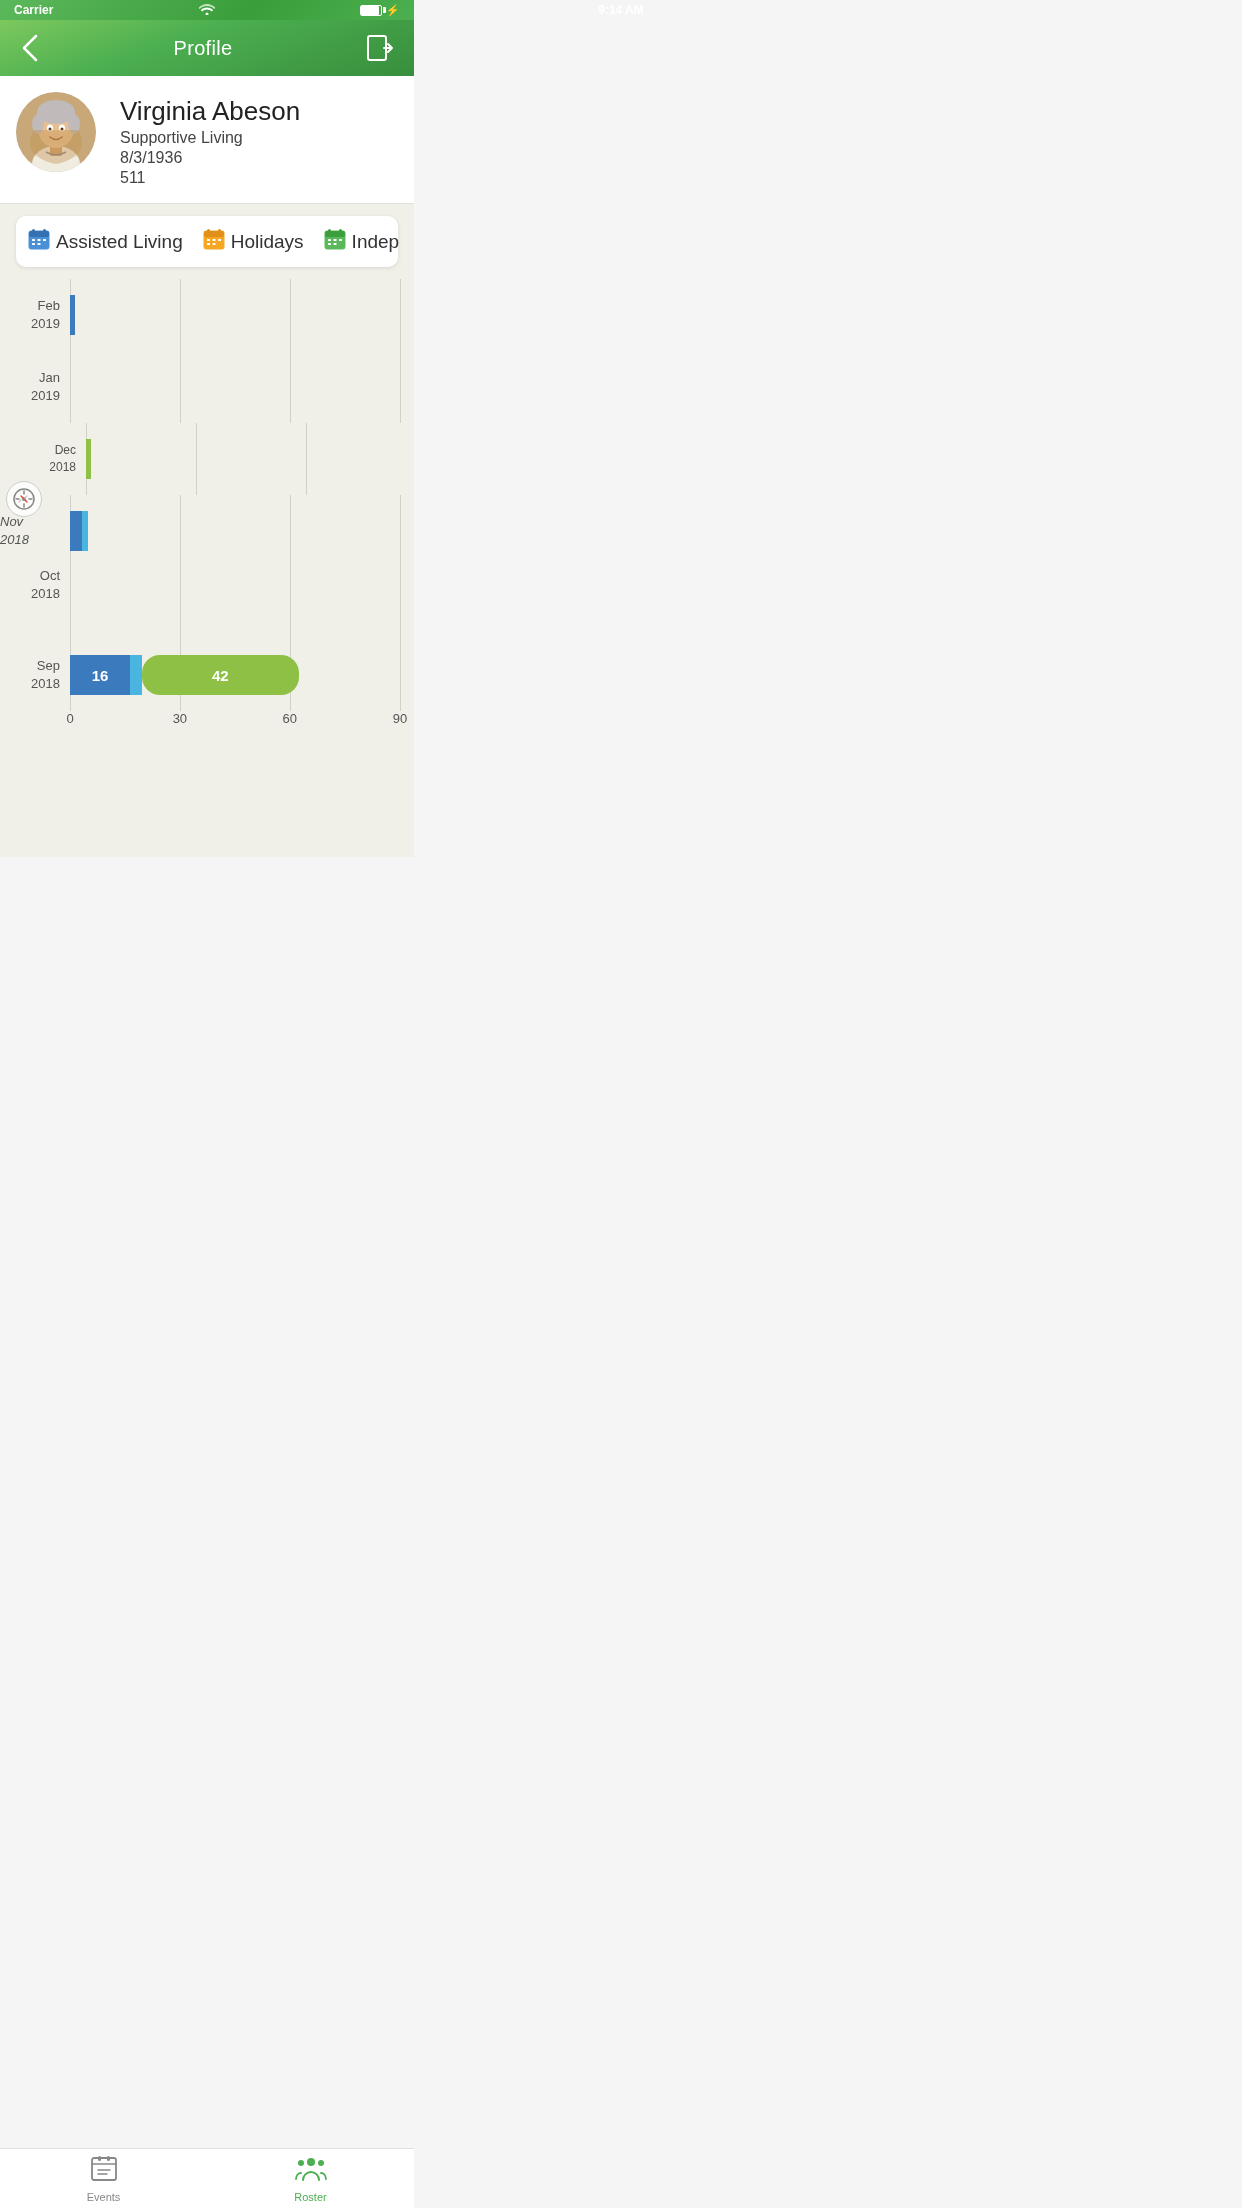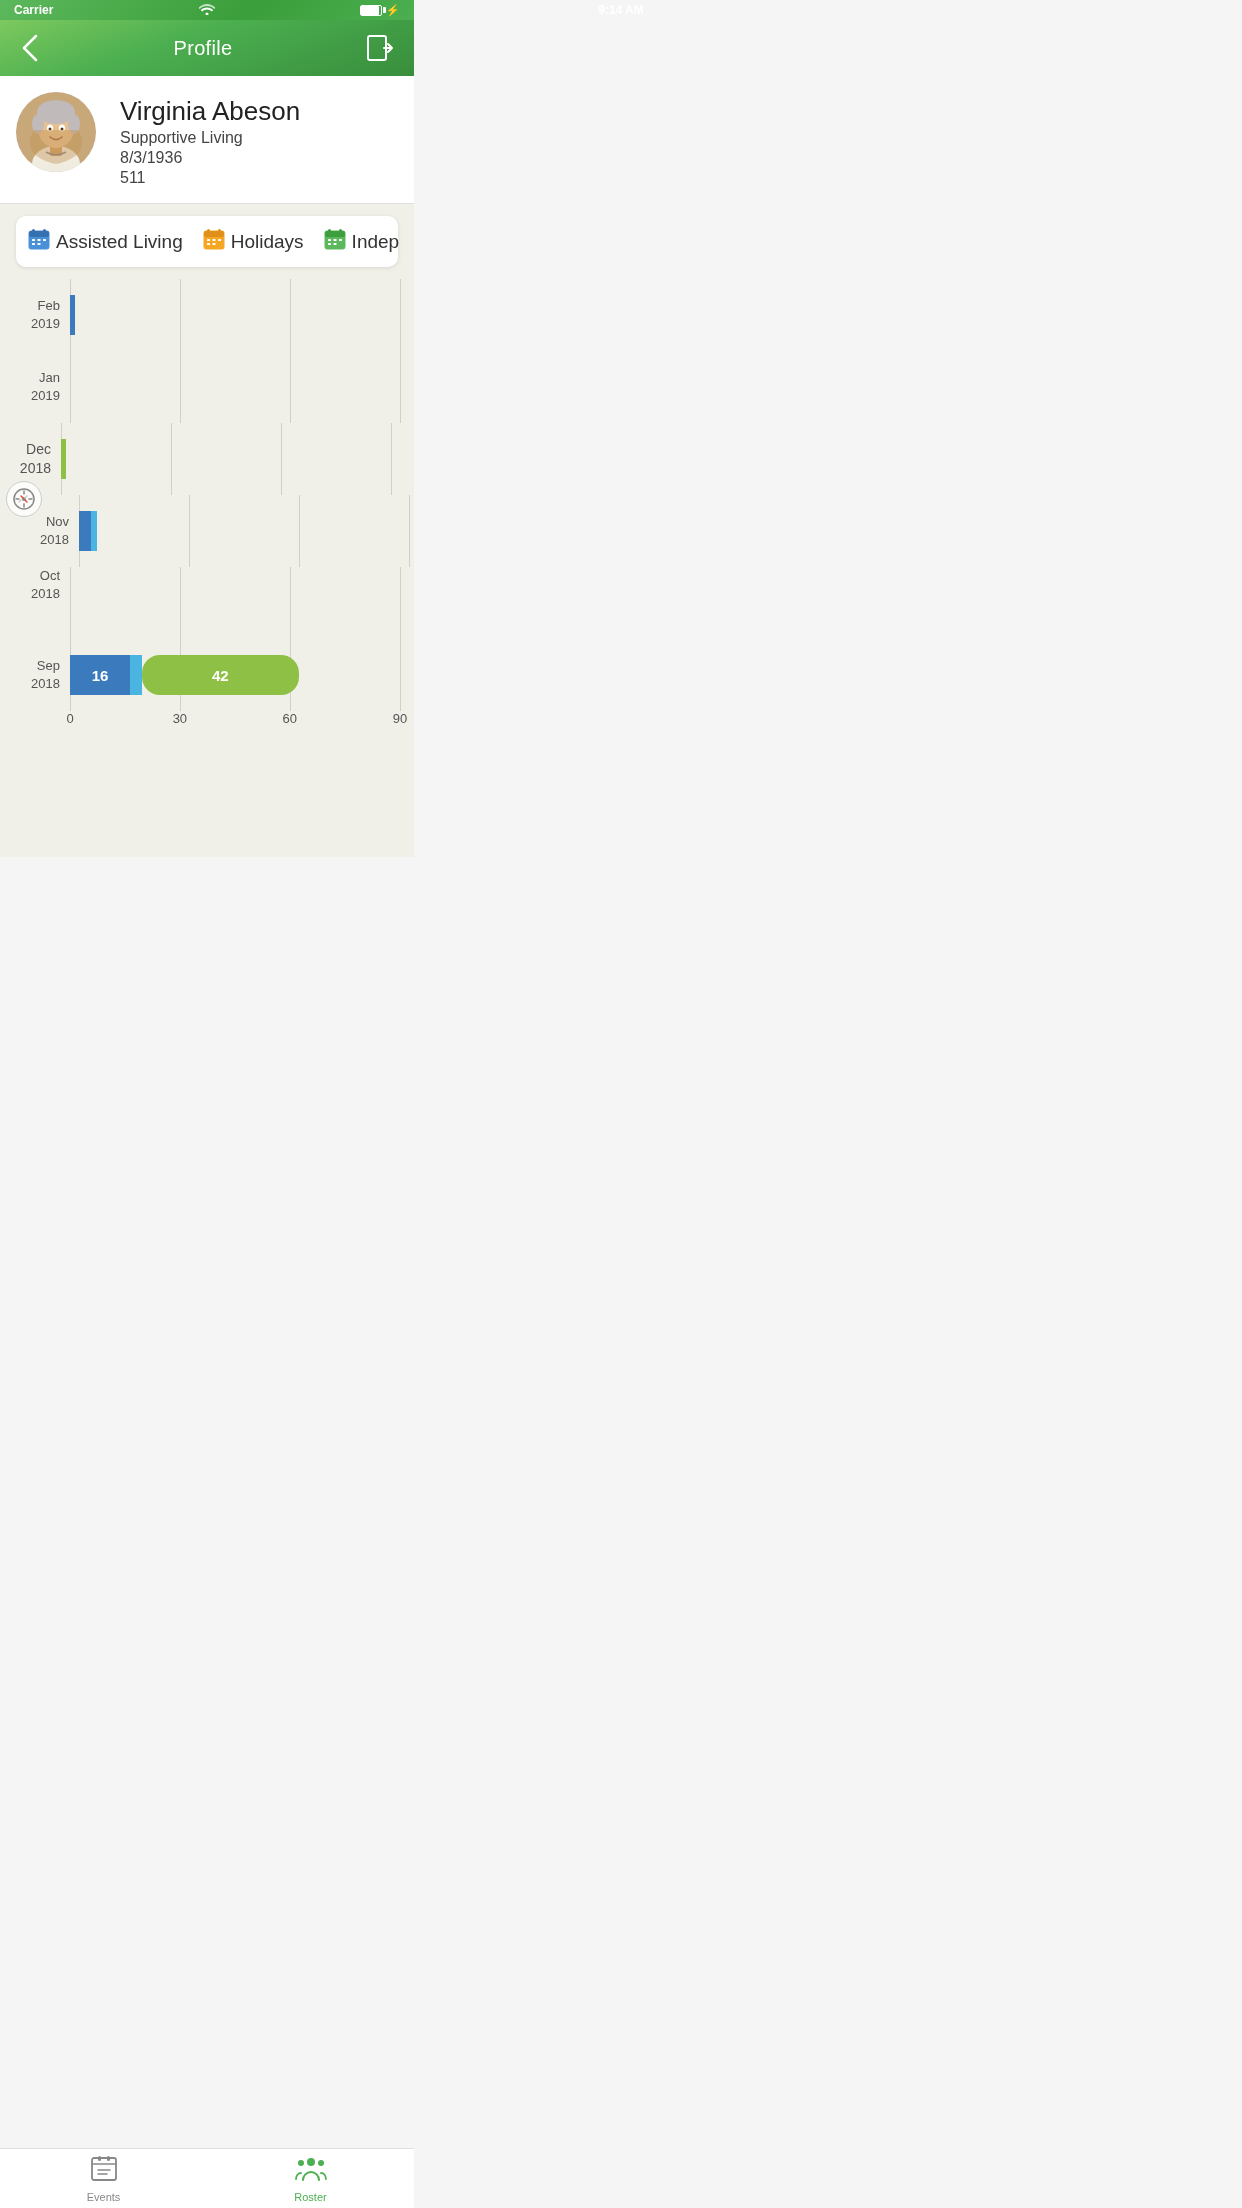--- a/index.html
+++ b/index.html
@@ -335,36 +335,36 @@
             </div>
             <div style="flex:1;height:100%;position:relative;display:flex;align-items:center;">
               <div style="position:absolute;top:0;bottom:0;left:0px;width:1px;background:#d0d0c8;z-index:1;"></div>
               <div style="position:absolute;top:0;bottom:0;left:109.88999999999999px;width:1px;background:#d0d0c8;z-index:1;"></div>
               <div style="position:absolute;top:0;bottom:0;left:219.77999999999997px;width:1px;background:#d0d0c8;z-index:1;"></div>
               <div style="position:absolute;top:0;bottom:0;left:330px;width:1px;background:#d0d0c8;z-index:1;"></div>
               <div style="display:flex;align-items:center;height:40px;position:relative;z-index:2;"></div>
             </div>
           </div>
           <div style="display:flex;align-items:center;height:72px;position:relative;">
-            <div style="width:61px;text-align:right;padding-right:10px;font-size:14px;color:#555;line-height:1.4;flex-shrink:0;">
+            <div style="width:86px;text-align:right;padding-right:10px;font-size:12px;color:#555;line-height:1.4;flex-shrink:0;">
               <div>Dec</div>
               <div>2018</div>
             </div>
             <div style="flex:1;height:100%;position:relative;display:flex;align-items:center;">
               <div style="position:absolute;top:0;bottom:0;left:0px;width:1px;background:#d0d0c8;z-index:1;"></div>
               <div style="position:absolute;top:0;bottom:0;left:109.88999999999999px;width:1px;background:#d0d0c8;z-index:1;"></div>
               <div style="position:absolute;top:0;bottom:0;left:219.77999999999997px;width:1px;background:#d0d0c8;z-index:1;"></div>
               <div style="position:absolute;top:0;bottom:0;left:330px;width:1px;background:#d0d0c8;z-index:1;"></div>
               <div style="display:flex;align-items:center;height:40px;position:relative;z-index:2;">
                 <div style="height:40px;width:4.95px;background:#8dc044;display:flex;align-items:center;justify-content:center;color:white;font-size:15px;font-weight:600;min-width:2px;"></div>
               </div>
             </div>
           </div>
           <div style="display:flex;align-items:center;height:72px;position:relative;">
-            <div style="width:79px;text-align:right;padding-right:10px;font-size:13px;color:#555;line-height:1.4;flex-shrink:0;">
+            <div style="width:70px;text-align:left;padding-right:10px;font-size:13px;color:#555;line-height:1.4;flex-shrink:0;font-style:italic;">
               <div>Nov</div>
               <div>2018</div>
             </div>
             <div style="flex:1;height:100%;position:relative;display:flex;align-items:center;">
               <div style="position:absolute;top:0;bottom:0;left:0px;width:1px;background:#d0d0c8;z-index:1;"></div>
               <div style="position:absolute;top:0;bottom:0;left:109.88999999999999px;width:1px;background:#d0d0c8;z-index:1;"></div>
               <div style="position:absolute;top:0;bottom:0;left:219.77999999999997px;width:1px;background:#d0d0c8;z-index:1;"></div>
               <div style="position:absolute;top:0;bottom:0;left:330px;width:1px;background:#d0d0c8;z-index:1;"></div>
               <div style="display:flex;align-items:center;height:40px;position:relative;z-index:2;">
                 <div style="height:40px;width:11.55px;background:#3a7abd;display:flex;align-items:center;justify-content:center;color:white;font-size:15px;font-weight:600;min-width:2px;"></div>

